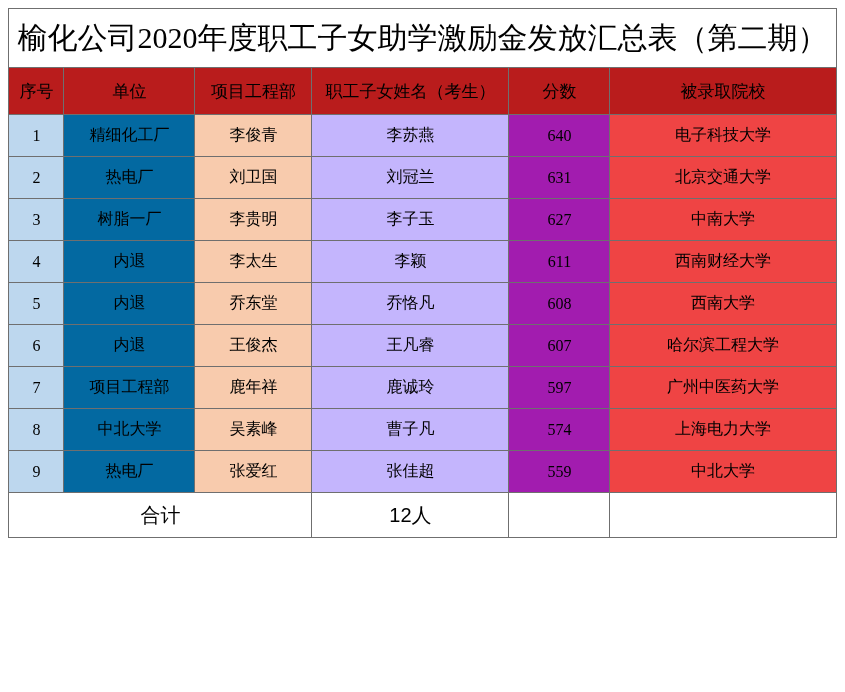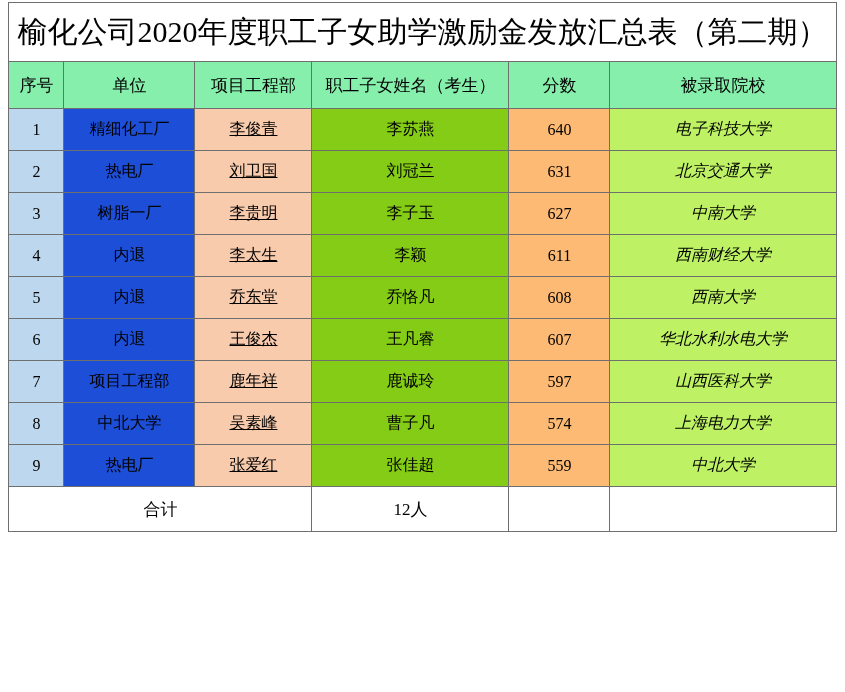--- a/index.html
+++ b/index.html
@@ -12,21 +12,21 @@
     height: 692px;
     font-family: "Liberation Sans", sans-serif;
     color: #000000;
     overflow: hidden;
   }
   #sheet {
     width: 845px;
     height: 692px;
     position: relative;
     box-sizing: border-box;
-    padding: 2px;
+    padding: 8px;
   }
   table.grid {
     border-collapse: collapse;
     table-layout: fixed;
     width: 827px;
     margin: 0 auto;
   }
   table.grid td, table.grid th {
     border: 1px solid #6f6f6f;
     text-align: center;
@@ -41,44 +41,44 @@
     font-weight: bold;
     font-family: "Liberation Serif", serif;
     letter-spacing: 0px;
     background: #ffffff;
     border: 1px solid #6f6f6f;
     white-space: nowrap;
   }
   
   .hdr {
     height: 46px;
-    background: #86efac;
+    background: #b91c1c;
     font-size: 17px;
     font-weight: bold;
     font-family: "Liberation Serif", serif;
   }
   
   .cell {
     height: 41px;
     font-size: 16px;
     font-family: "Liberation Serif", serif;
   }
   .c-idx { background: #bdd7ee; }
-  .c-unit { background: #1d4ed8; }
-  .c-emp { background: #f8cbad; text-decoration: underline; }
-  .c-child { background: #84cc16; }
-  .c-score { background: #fdba74; }
-  .c-school { background: #bef264; font-style: italic; }
+  .c-unit { background: #0369a1; }
+  .c-emp { background: #f8cbad; }
+  .c-child { background: #c4b5fd; }
+  .c-score { background: #a21caf; }
+  .c-school { background: #ef4444; }
   
   .foot {
     height: 44px;
     background: #ffffff;
-    font-size: 17px;
+    font-size: 20px;
     font-weight: bold;
-    font-family: Liberation Serif, serif;
+    font-family: Liberation Sans, sans-serif;
   }
   .foot-blank { background: #ffffff; }
 </style>
 </head>
 <body>
 
 <div id="sheet">
   <table class="grid">
     <colgroup>
       <col style="width:55px">
@@ -140,29 +140,29 @@
         <td class="cell c-child">乔恪凡</td>
         <td class="cell c-score">608</td>
         <td class="cell c-school">西南大学</td>
       </tr>
       <tr>
         <td class="cell c-idx">6</td>
         <td class="cell c-unit">内退</td>
         <td class="cell c-emp">王俊杰</td>
         <td class="cell c-child">王凡睿</td>
         <td class="cell c-score">607</td>
-        <td class="cell c-school">华北水利水电大学</td>
+        <td class="cell c-school">哈尔滨工程大学</td>
       </tr>
       <tr>
         <td class="cell c-idx">7</td>
         <td class="cell c-unit">项目工程部</td>
         <td class="cell c-emp">鹿年祥</td>
         <td class="cell c-child">鹿诚玲</td>
         <td class="cell c-score">597</td>
-        <td class="cell c-school">山西医科大学</td>
+        <td class="cell c-school">广州中医药大学</td>
       </tr>
       <tr>
         <td class="cell c-idx">8</td>
         <td class="cell c-unit">中北大学</td>
         <td class="cell c-emp">吴素峰</td>
         <td class="cell c-child">曹子凡</td>
         <td class="cell c-score">574</td>
         <td class="cell c-school">上海电力大学</td>
       </tr>
       <tr>

